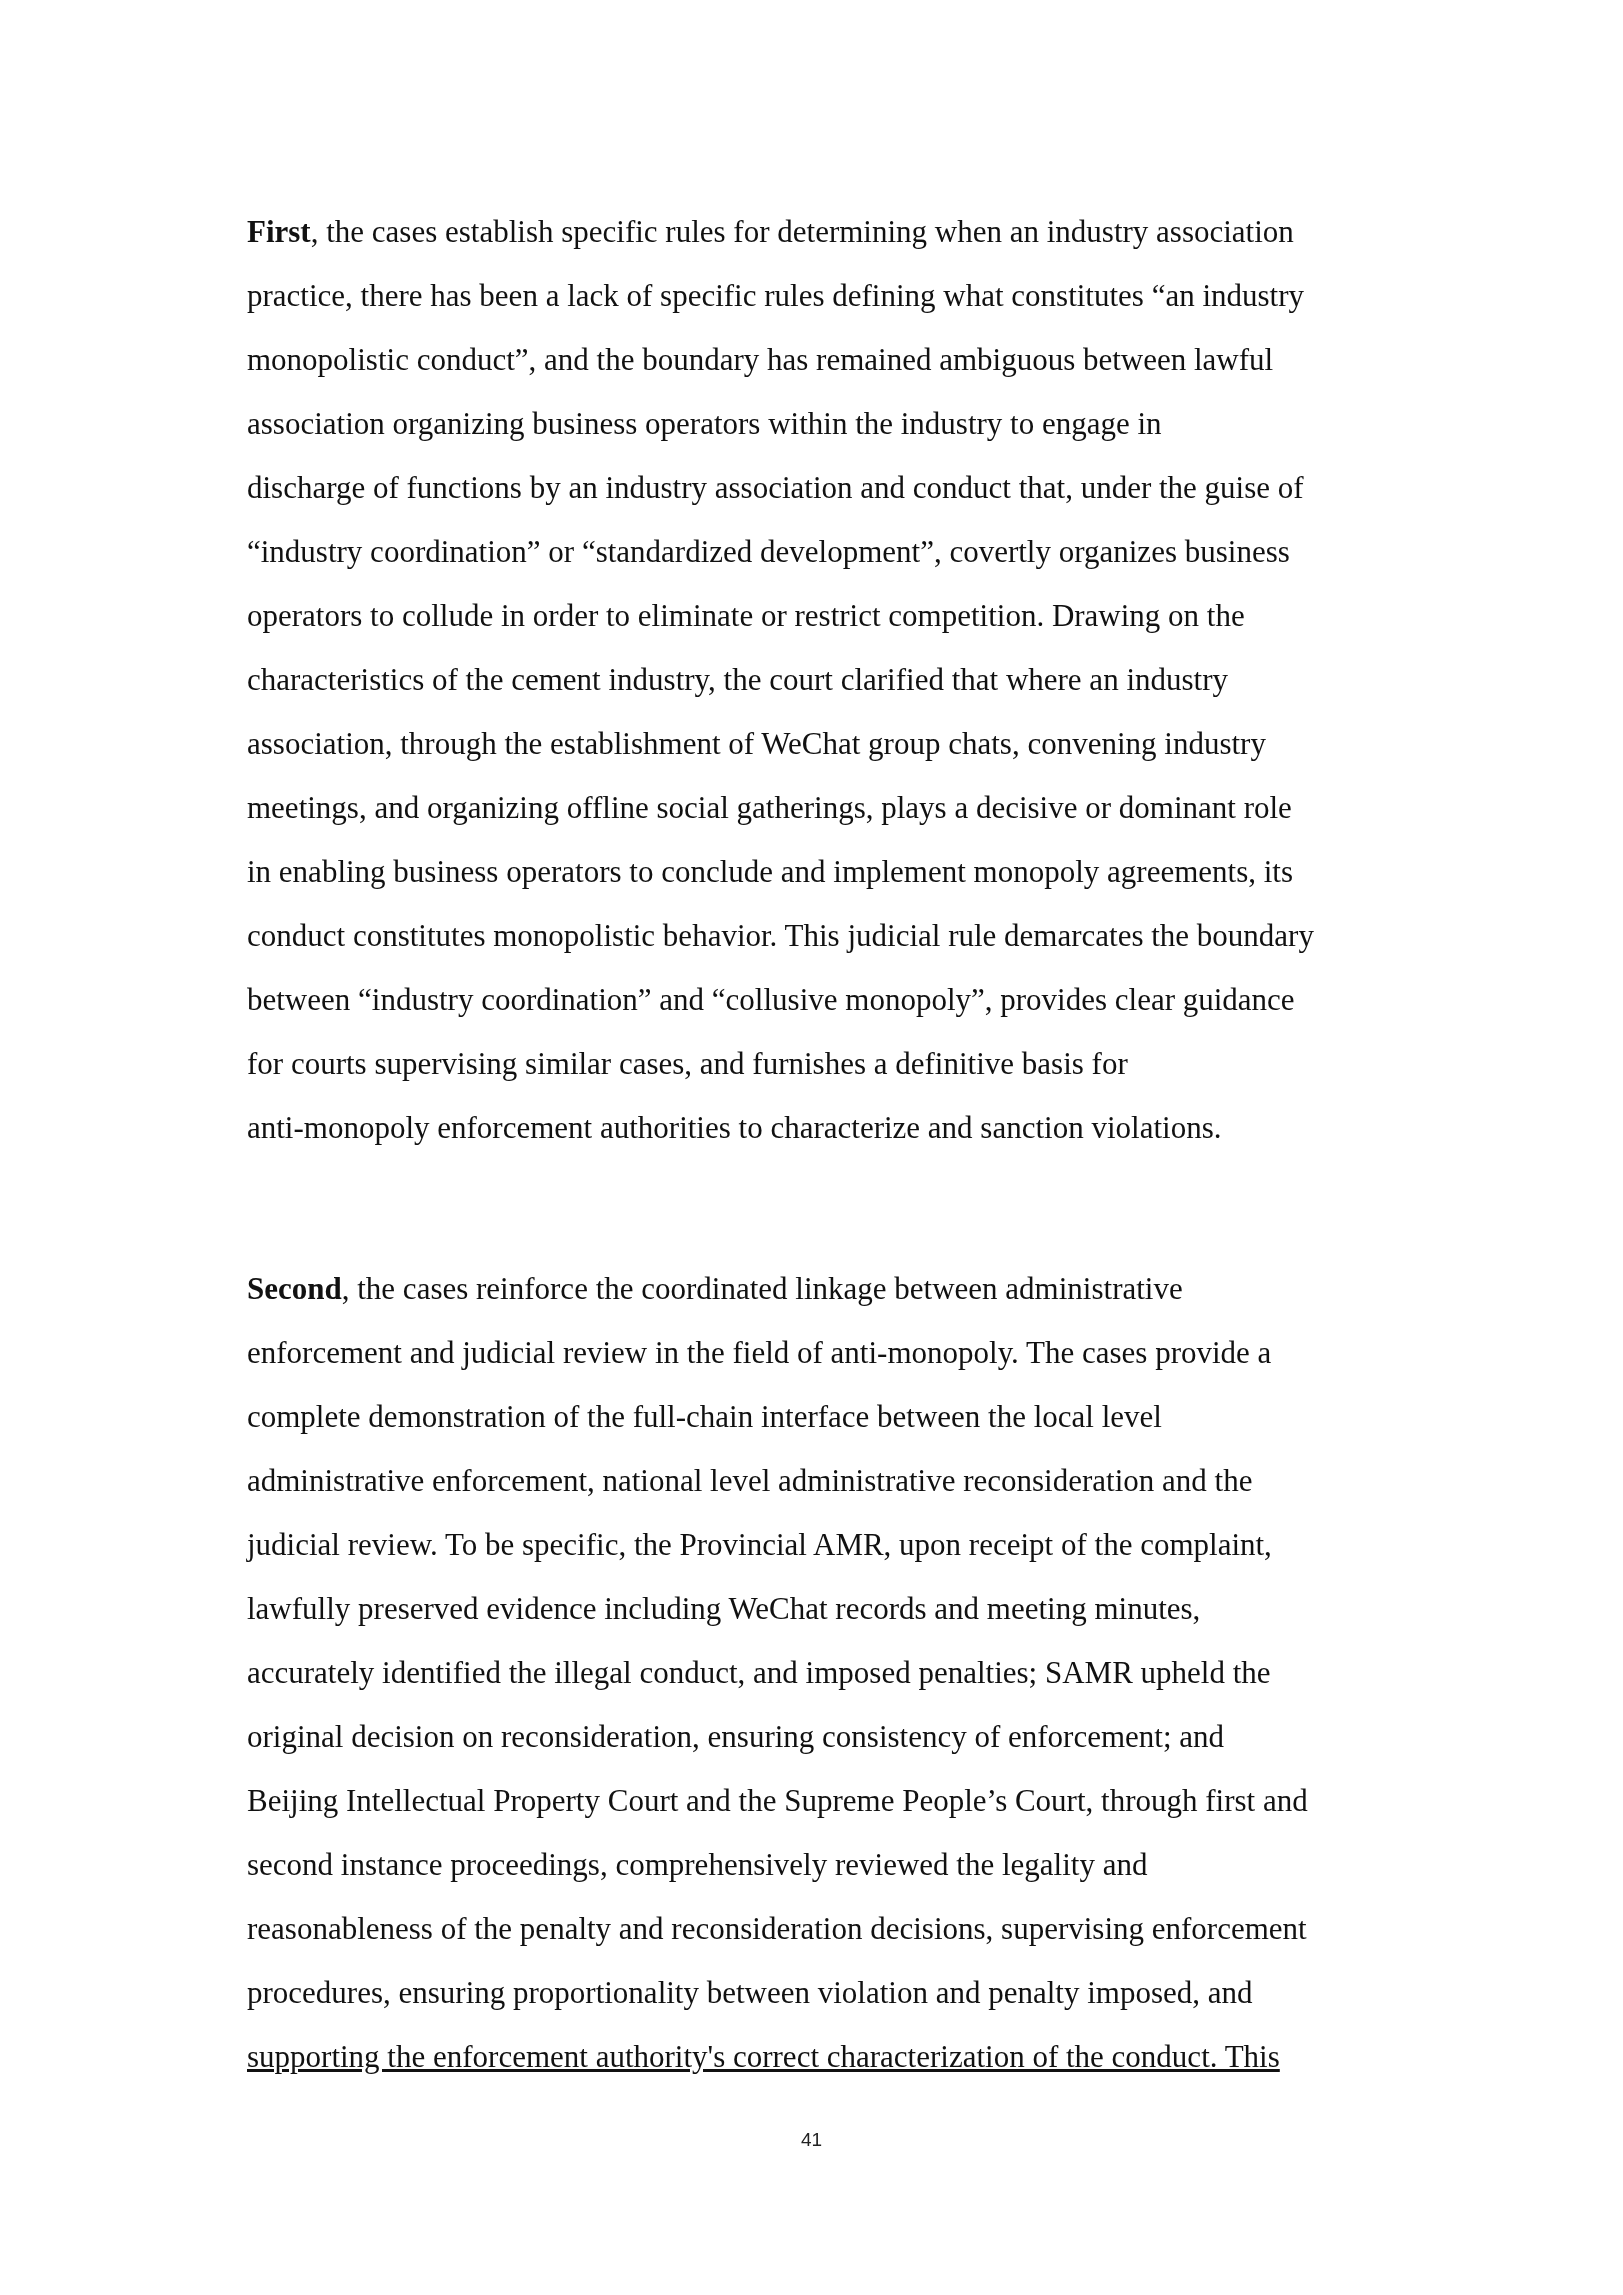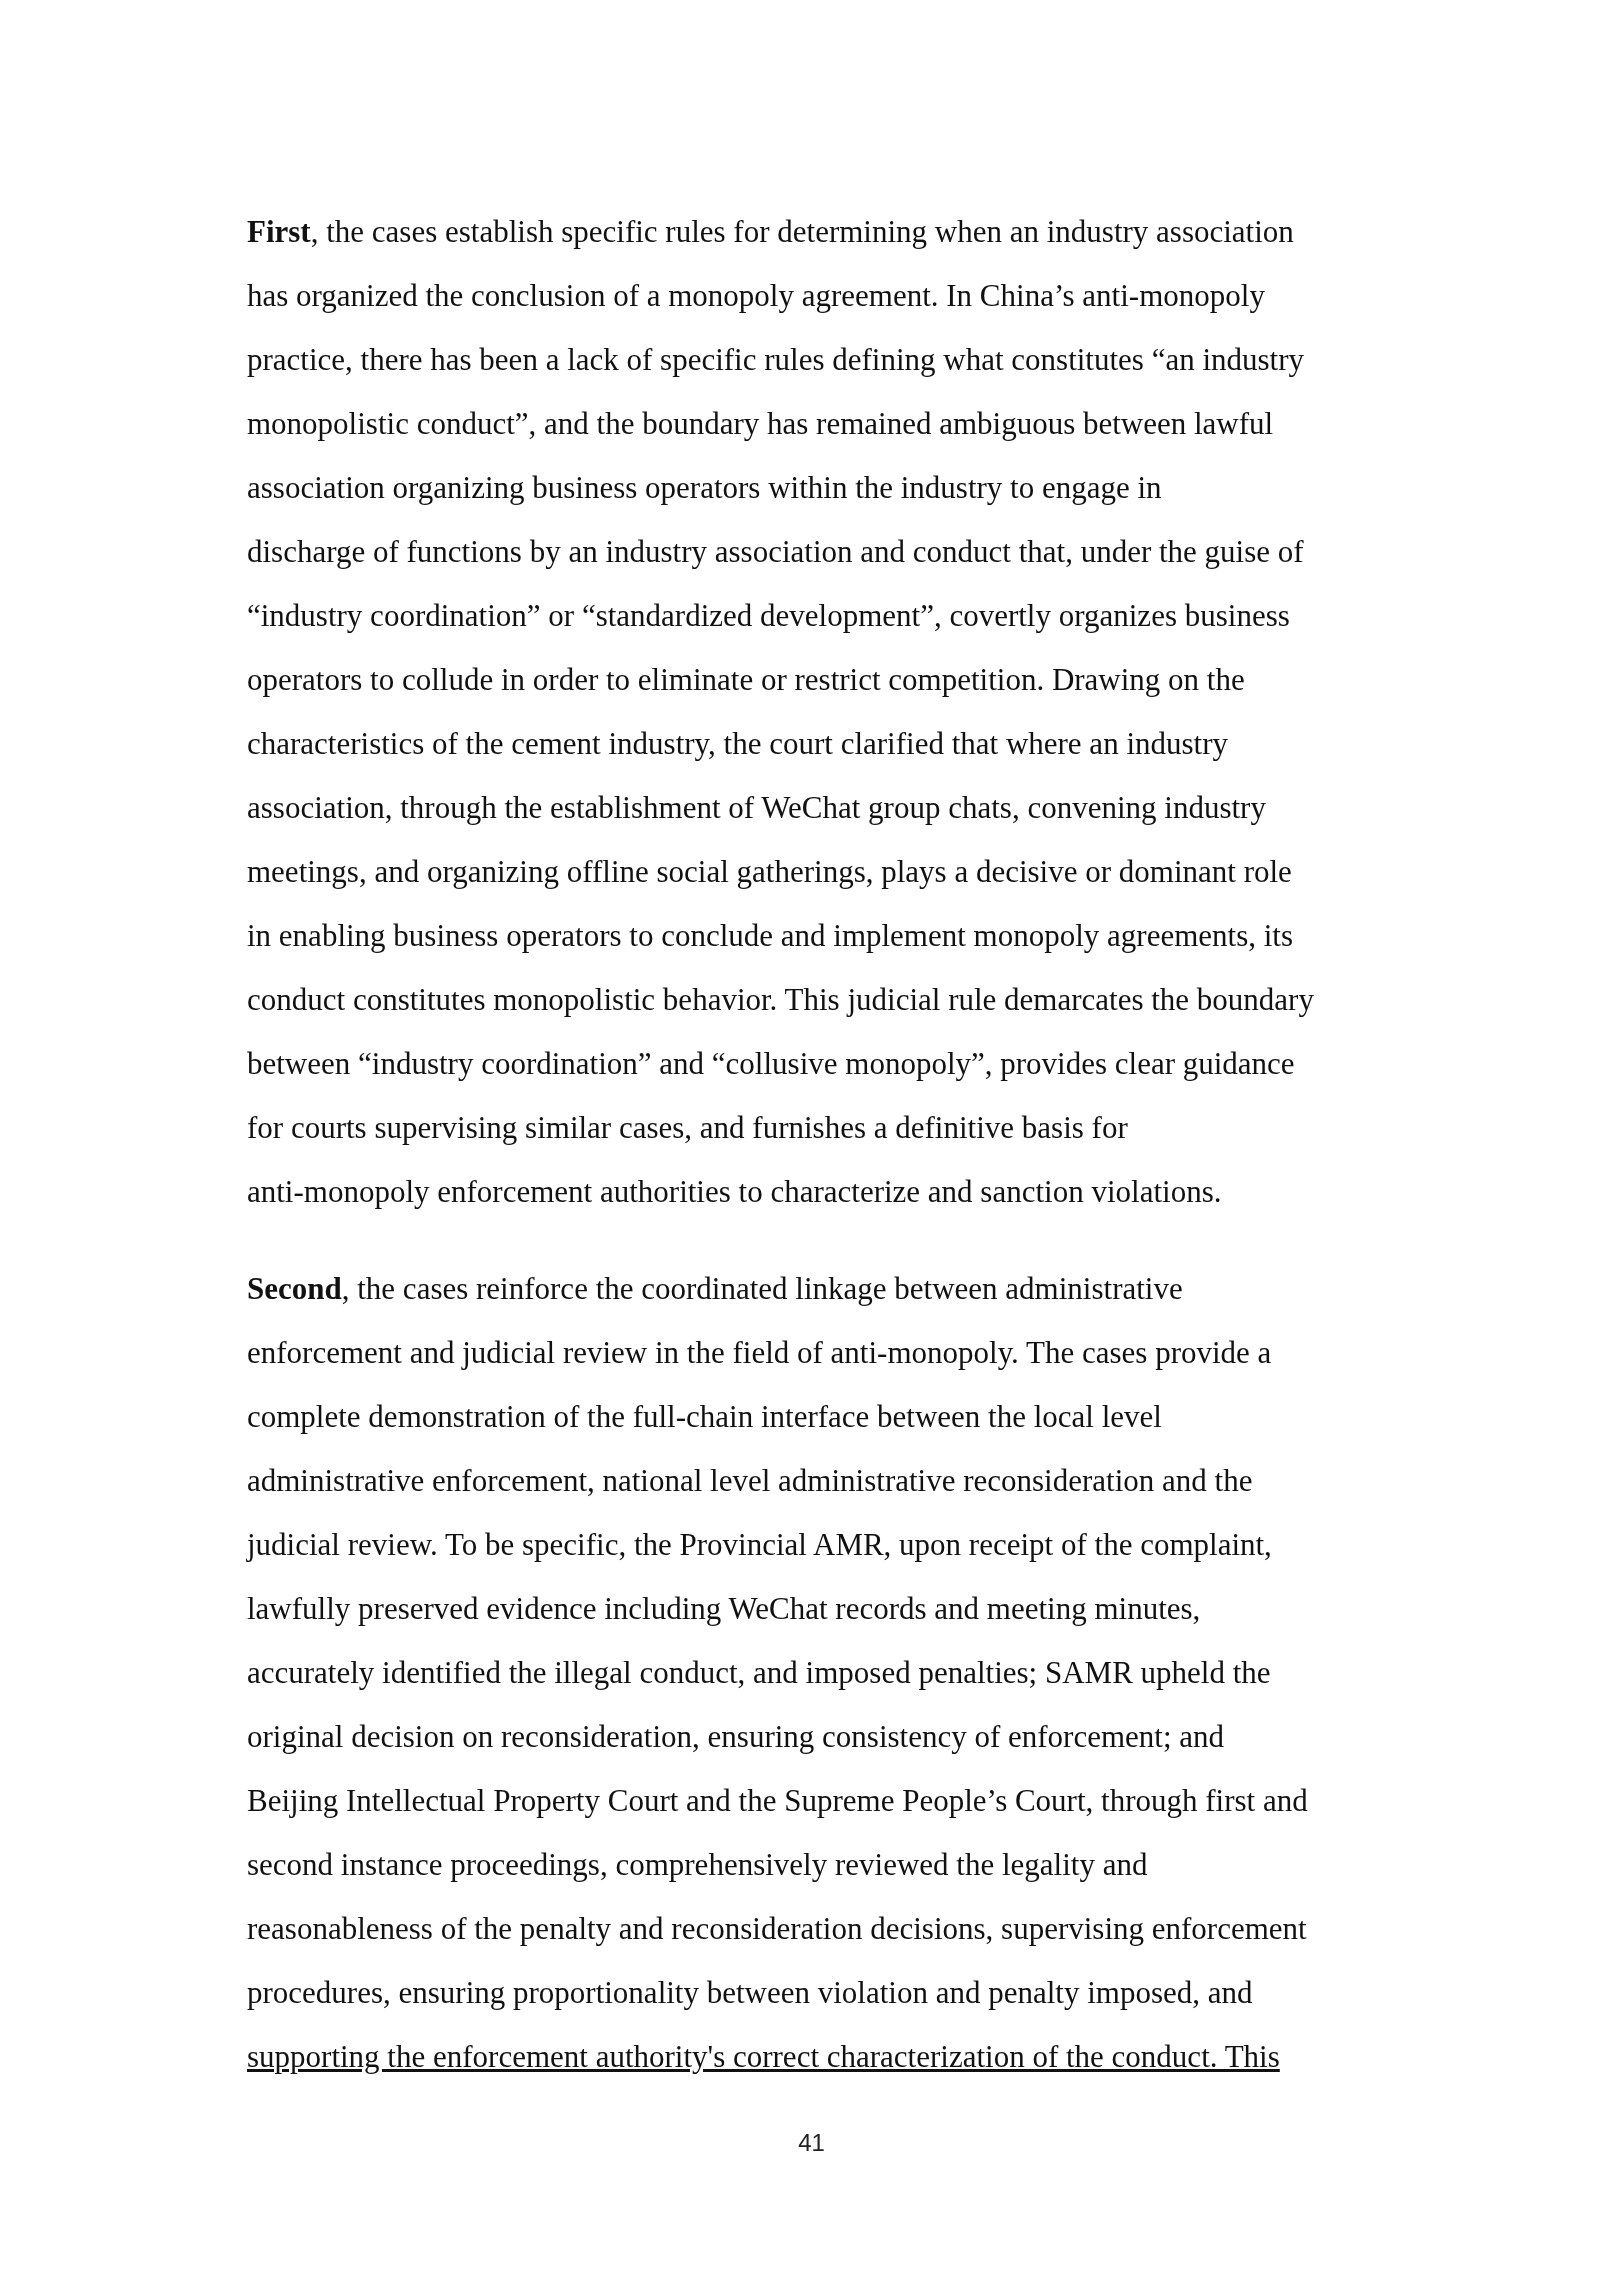--- a/index.html
+++ b/index.html
@@ -49,33 +49,32 @@
     }
     .p1 { top: 200px; }
     .p2 { top: 1257px; }
     .page-number {
       position: absolute;
       left: 0;
       width: 1623px;
       top: 2129px;
       text-align: center;
       font-family: "Liberation Sans", "DejaVu Sans", sans-serif;
-      font-size: 24px;
+      font-size: 19px;
       color: #222222;
     }
   </style>
 </head>
 <body>
 
 <div class="page">
 
   <div class="text-block p1">
     <div class="para">
       <span class="line" style="word-spacing: 0px; text-align: left; text-align-last: left;"><span class="lead">First</span><span>, the cases establish specific rules for determining when an industry association</span></span>
-      <span class="line" style="word-spacing: 0px; text-align: left; text-align-last: left;">has organized the conclusion of a monopoly agreement. In China’s anti-monopoly</span>
       <span class="line" style="word-spacing: 0px; text-align: left; text-align-last: left;">practice, there has been a lack of specific rules defining what constitutes “an industry</span>
       <span class="line" style="word-spacing: 0px; text-align: left; text-align-last: left;">monopolistic conduct”, and the boundary has remained ambiguous between lawful</span>
       <span class="line" style="word-spacing: 0px; text-align: left; text-align-last: left;">association organizing business operators within the industry to engage in</span>
       <span class="line" style="word-spacing: 0px; text-align: left; text-align-last: left;">discharge of functions by an industry association and conduct that, under the guise of</span>
       <span class="line" style="word-spacing: 0px; text-align: left; text-align-last: left;">“industry coordination” or “standardized development”,   covertly organizes business</span>
       <span class="line" style="word-spacing: 0px; text-align: left; text-align-last: left;">operators to collude in order to eliminate or restrict competition. Drawing on the</span>
       <span class="line" style="word-spacing: 0px; text-align: center; text-align-last: left;">characteristics of the cement industry, the court clarified that where an industry</span>
       <span class="line" style="word-spacing: 0px; text-align: left; text-align-last: left;">association, through the establishment of WeChat group chats, convening industry</span>
       <span class="line" style="word-spacing: 0px; text-align: left; text-align-last: left;">meetings, and organizing offline social gatherings, plays a decisive or dominant role</span>
       <span class="line" style="word-spacing: 0px; text-align: left; text-align-last: left;">in enabling business operators to conclude and implement monopoly agreements, its</span>

